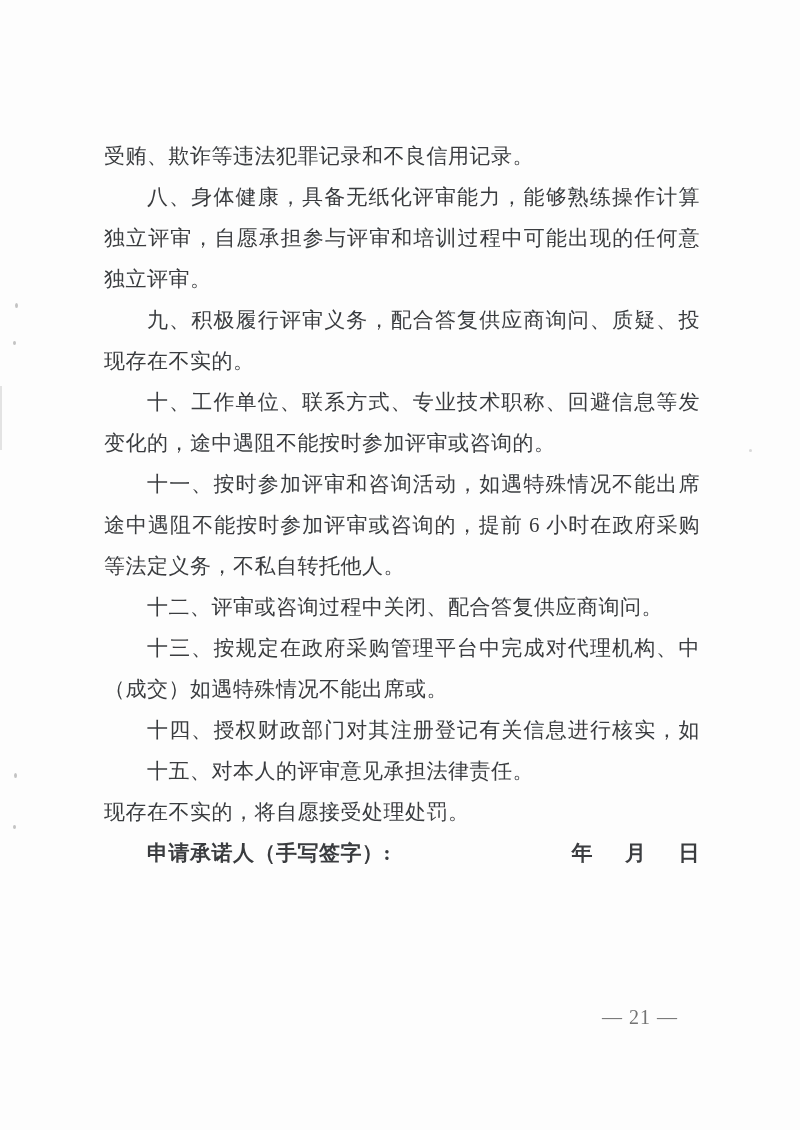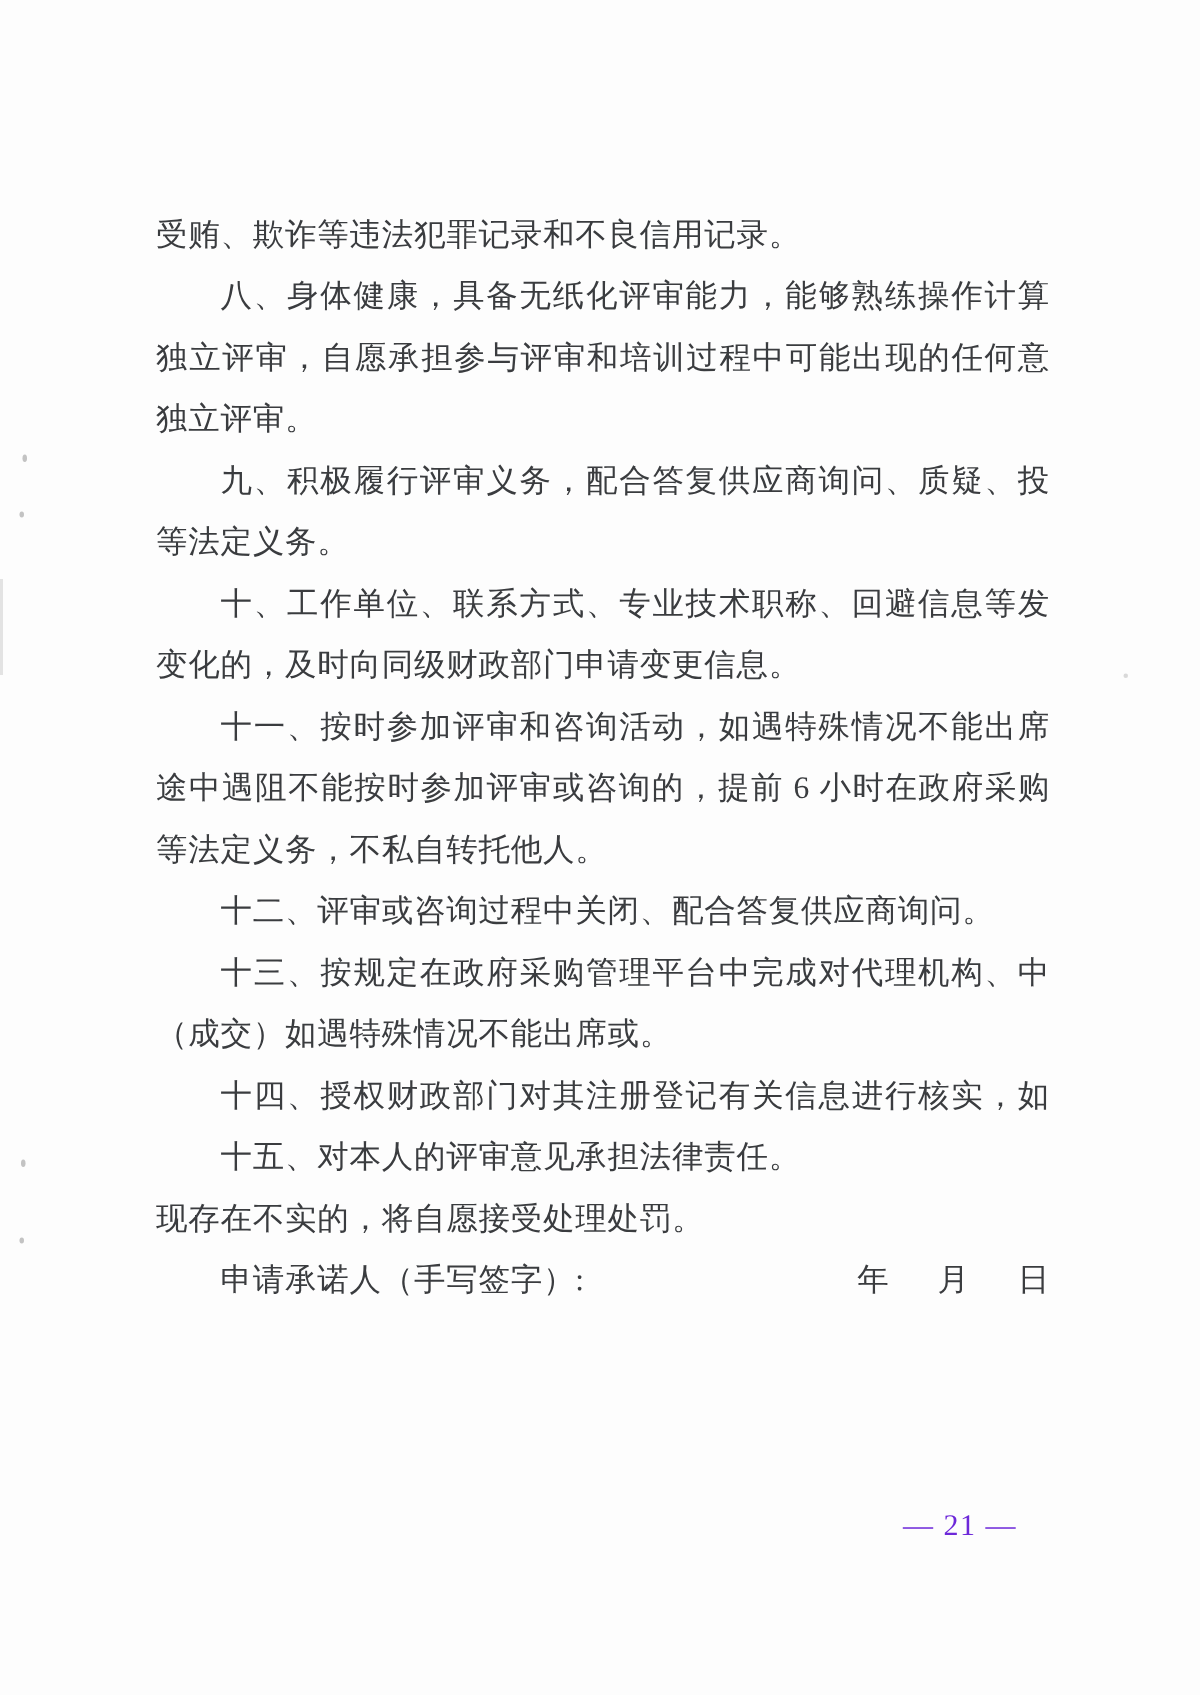--- a/index.html
+++ b/index.html
@@ -38,20 +38,21 @@
     text-align-last: justify;
     overflow: hidden;
   }
   .line.indent {
     text-indent: 2.05em;
   }
   .sig-row {
     display: flex;
     align-items: flex-start;
     height: 41px;
+    font-weight: bold;
   }
   .sig-row .sig-indent {
     display: inline-block;
     width: 2.05em;
     flex: 0 0 auto;
   }
   .sig-row .spacer {
     flex: 1 1 auto;
   }
   .sig-row .date-char {
@@ -59,21 +60,21 @@
     margin-left: 32px;
   }
   .page-number {
     position: absolute;
     left: 560px;
     top: 1006px;
     width: 160px;
     text-align: center;
     font-size: 20px;
     letter-spacing: 1px;
-    color: #6d28d9;
+    color: #737373;
   }
   
   .speck {
     position: absolute;
     background: #8a8a8a;
     opacity: 0.5;
     border-radius: 50%;
   }
   .speck.s1 { left: 15px; top: 303px; width: 3px; height: 5px; }
   .speck.s2 { left: 13px; top: 341px; width: 3px; height: 4px; }
@@ -93,23 +94,23 @@
 
 <div class="page">
 
   <div class="doc-body">
     <div>
         <div class="line">受贿、欺诈等违法犯罪记录和不良信用记录。</div>
         <div class="line indent fill">八、身体健康，具备无纸化评审能力，能够熟练操作计算机</div>
         <div class="line fill">独立评审，自愿承担参与评审和培训过程中可能出现的任何意外</div>
         <div class="line">独立评审。</div>
         <div class="line indent fill">九、积极履行评审义务，配合答复供应商询问、质疑、投诉</div>
-        <div class="line">等法定义务。</div>
+        <div class="line">现存在不实的。</div>
         <div class="line indent fill">十、工作单位、联系方式、专业技术职称、回避信息等发生</div>
-        <div class="line">变化的，及时向同级财政部门申请变更信息。</div>
+        <div class="line">变化的，途中遇阻不能按时参加评审或咨询的。</div>
         <div class="line indent fill">十一、按时参加评审和咨询活动，如遇特殊情况不能出席或</div>
         <div class="line fill">途中遇阻不能按时参加评审或咨询的，提前 6 小时在政府采购管</div>
         <div class="line">等法定义务，不私自转托他人。</div>
         <div class="line indent">十二、评审或咨询过程中关闭、配合答复供应商询问。</div>
         <div class="line indent fill">十三、按规定在政府采购管理平台中完成对代理机构、中标</div>
         <div class="line">（成交）如遇特殊情况不能出席或。</div>
         <div class="line indent fill">十四、授权财政部门对其注册登记有关信息进行核实，如发</div>
         <div class="line indent">十五、对本人的评审意见承担法律责任。</div>
         <div class="line">现存在不实的，将自愿接受处理处罚。</div>
       </div>

